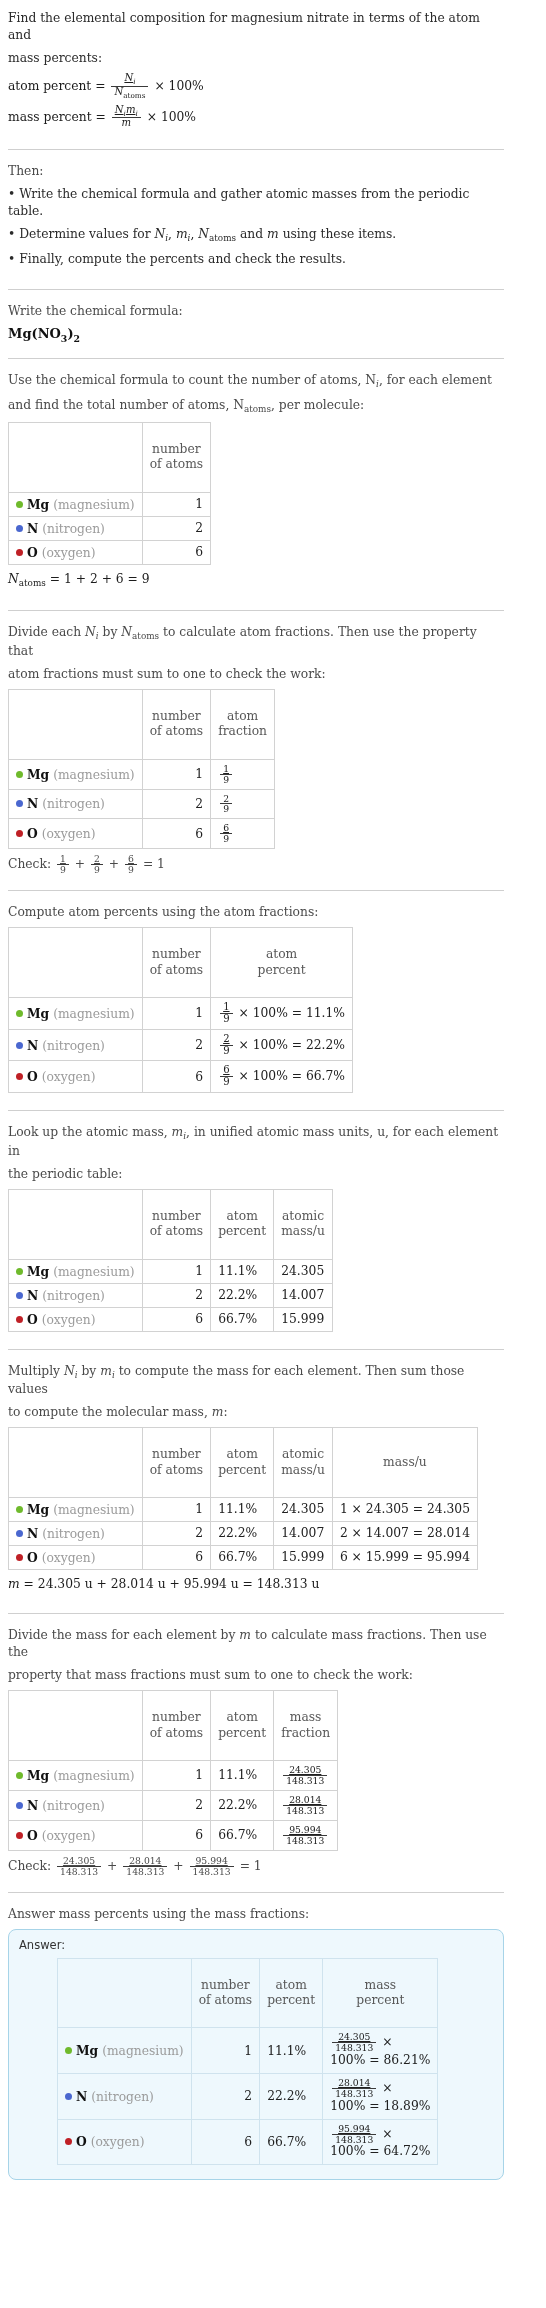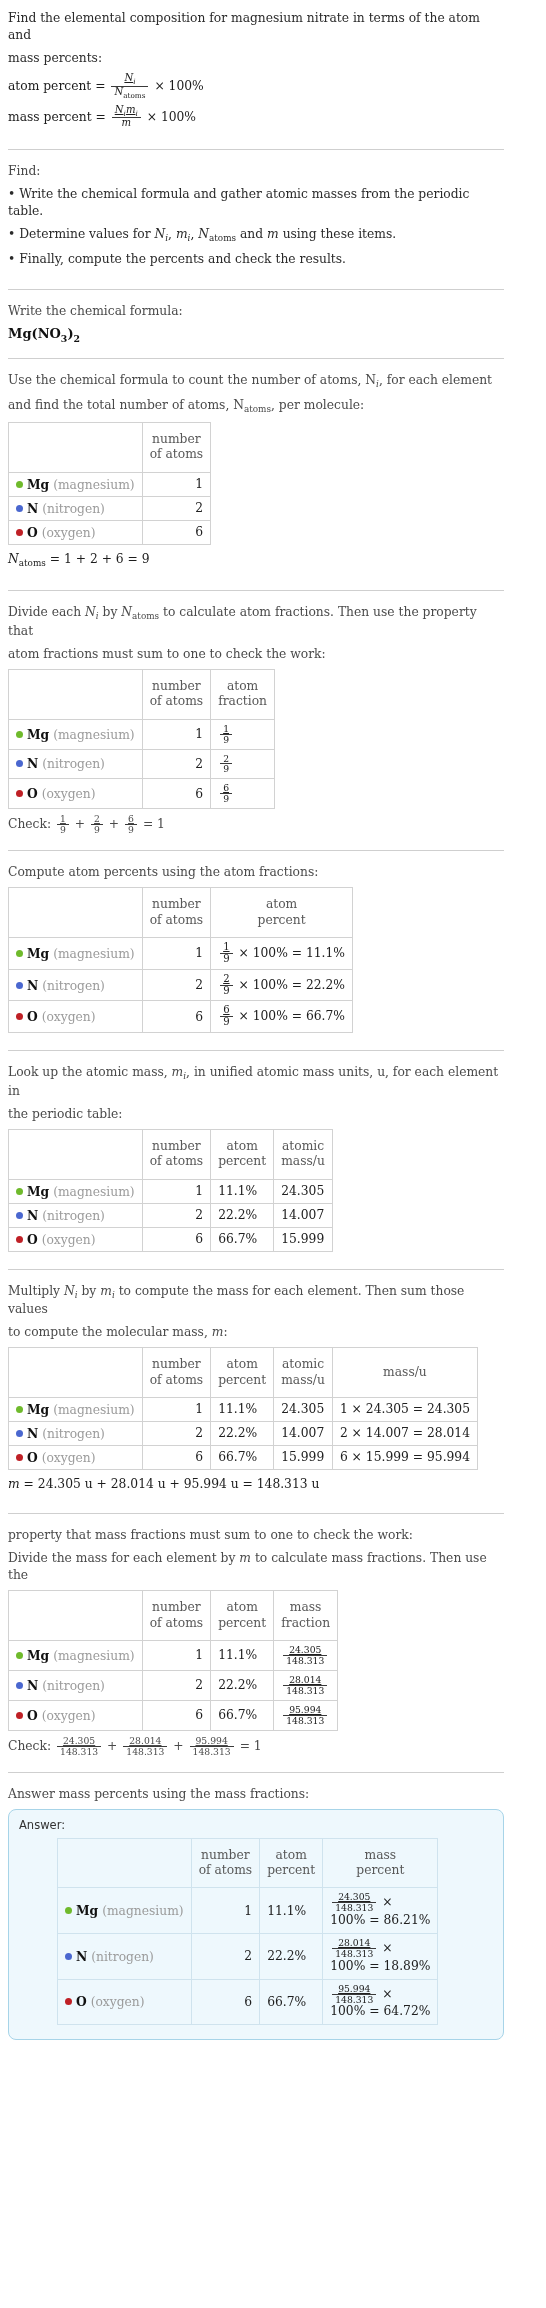--- a/index.html
+++ b/index.html
@@ -52,21 +52,21 @@
   table.t td, table.t th {
     border: 1px solid #d2d2d2;
     padding: 4px 7px;
     font-weight: normal;
     vertical-align: middle;
   }
   table.t th {
     color: #585858;
     text-align: center;
     line-height: 1.25;
-    padding: 9px 7px;
+    padding: 19px 7px;
   }
   td.el { white-space: nowrap; color: #111; }
   td.el .sym { font-weight: bold; color: #111; }
   td.el .nm { color: #9b9b9b; }
   .dot {
     display: inline-block;
     width: 7px; height: 7px;
     border-radius: 50%;
     margin-right: 4px;
     vertical-align: 1px;
@@ -120,21 +120,21 @@
         <span class="num"><span class="math">N</span><sub class="math">i</sub><span class="math">m</span><sub class="math">i</sub></span>
         <span class="den"><span class="math">m</span></span>
       </span>
       <span>× 100%</span>
     </div>
   </div>
 
   <hr class="hr">
 
   <div class="step">
-    <div class="prose">Find:</div>
+    <div class="prose">Then:</div>
     <div class="prose dark">
       <span>•</span>
       <span>Write the chemical formula and gather atomic masses from the periodic table.</span>
     </div>
     <div class="prose dark">
       <span>•</span>
       Determine values for <span class="math">N</span><sub class="math">i</sub>,
       <span class="math">m</span><sub class="math">i</sub>,
       <span class="math">N</span><sub>atoms</sub>
       and <span class="math">m</span> using these items.
@@ -460,24 +460,24 @@
 
     <div class="eq">
       <span class="math">m</span>
       <span>= 24.305 u + 28.014 u + 95.994 u = 148.313 u</span>
     </div>
   </div>
 
   <hr class="hr">
 
   <div class="step">
-    <div class="prose">property that mass fractions must sum to one to check the work:</div>
     <div class="prose">
       Divide the mass for each element by <span class="math">m</span> to calculate mass fractions. Then use the
     </div>
+    <div class="prose">property that mass fractions must sum to one to check the work:</div>
 
     <table class="t">
       <tbody>
           <tr>
         <th class="blank"></th>
         <th>
           <div>number</div>
           <div>of atoms</div>
         </th>
         <th>

